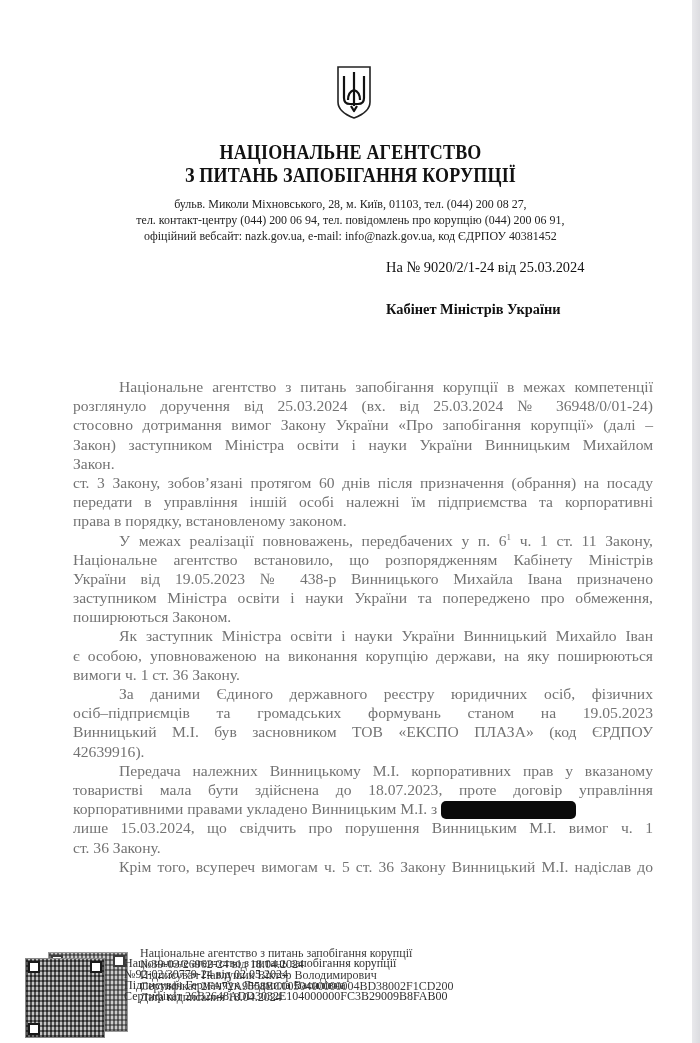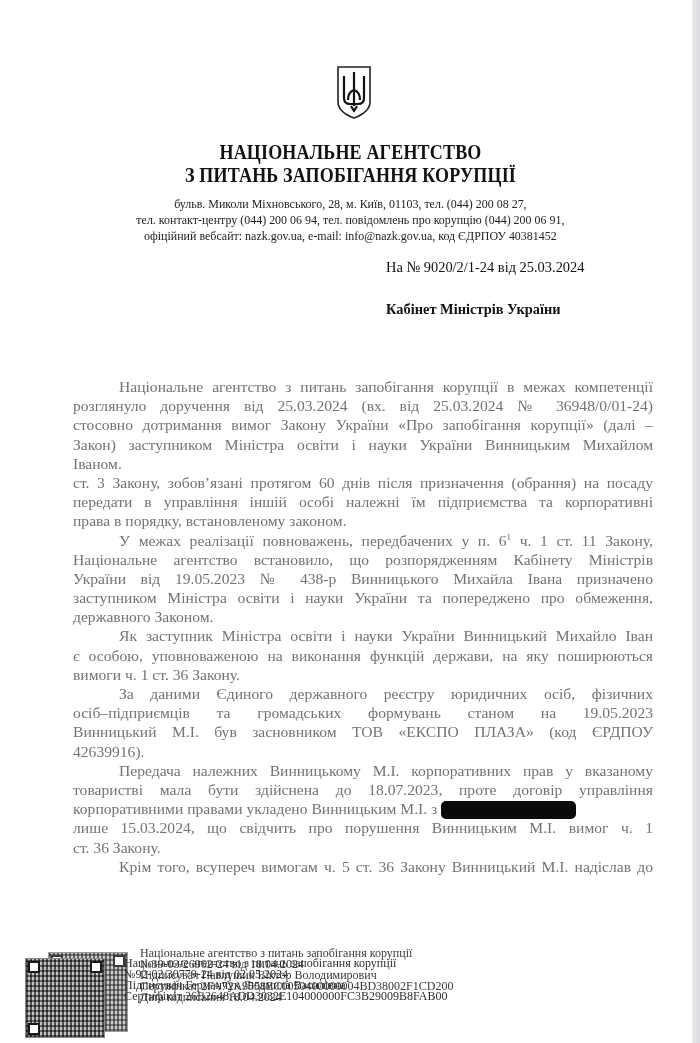--- a/index.html
+++ b/index.html
@@ -103,37 +103,37 @@
 
 <div class="ref">На № 9020/2/1-24 від 25.03.2024</div>
 <div class="addressee">Кабінет Міністрів України</div>
 
 <div class="body-text">
   <p>
     <span class="line indent">Національне агентство з питань запобігання корупції в межах компетенції</span>
     <span class="line">розглянуло доручення від 25.03.2024 (вх. від 25.03.2024 № 36948/0/01-24)</span>
     <span class="line">стосовно дотримання вимог Закону України «Про запобігання корупції» (далі –</span>
     <span class="line">Закон) заступником Міністра освіти і науки України Винницьким Михайлом</span>
-    <span class="line last">Іваном.</span>
+    <span class="line last">Закон.</span>
   </p>
   <p>
     <span class="line">ст. 3 Закону, зобов’язані протягом 60 днів після призначення (обрання) на посаду</span>
     <span class="line">передати в управління іншій особі належні їм підприємства та корпоративні</span>
     <span class="line last">права в порядку, встановленому законом.</span>
   </p>
   <p>
     <span class="line indent"><span>У межах реалізації повноважень, передбачених у п. 6</span><sup>1</sup><span> ч. 1 ст. 11 Закону,</span></span>
     <span class="line">Національне агентство встановило, що розпорядженням Кабінету Міністрів</span>
     <span class="line">України від 19.05.2023 № 438-р Винницького Михайла Івана призначено</span>
     <span class="line">заступником Міністра освіти і науки України та попереджено про обмеження,</span>
-    <span class="line last">державного Законом.</span>
+    <span class="line last">поширюються Законом.</span>
   </p>
   <p>
     <span class="line indent">Як заступник Міністра освіти і науки України Винницький Михайло Іван</span>
-    <span class="line">є особою, уповноваженою на виконання функцій держави, на яку поширюються</span>
+    <span class="line">є особою, уповноваженою на виконання корупцію держави, на яку поширюються</span>
     <span class="line last">вимоги ч. 1 ст. 36 Закону.</span>
   </p>
   <p>
     <span class="line indent">За даними Єдиного державного реєстру юридичних осіб, фізичних</span>
     <span class="line">осіб–підприємців та громадських формувань станом на 19.05.2023</span>
     <span class="line">Винницький М.І. був засновником ТОВ «ЕКСПО ПЛАЗА» (код ЄРДПОУ</span>
     <span class="line last">42639916).</span>
   </p>
   <p>
     <span class="line indent">Передача належних Винницькому М.І. корпоративних прав у вказаному</span>

